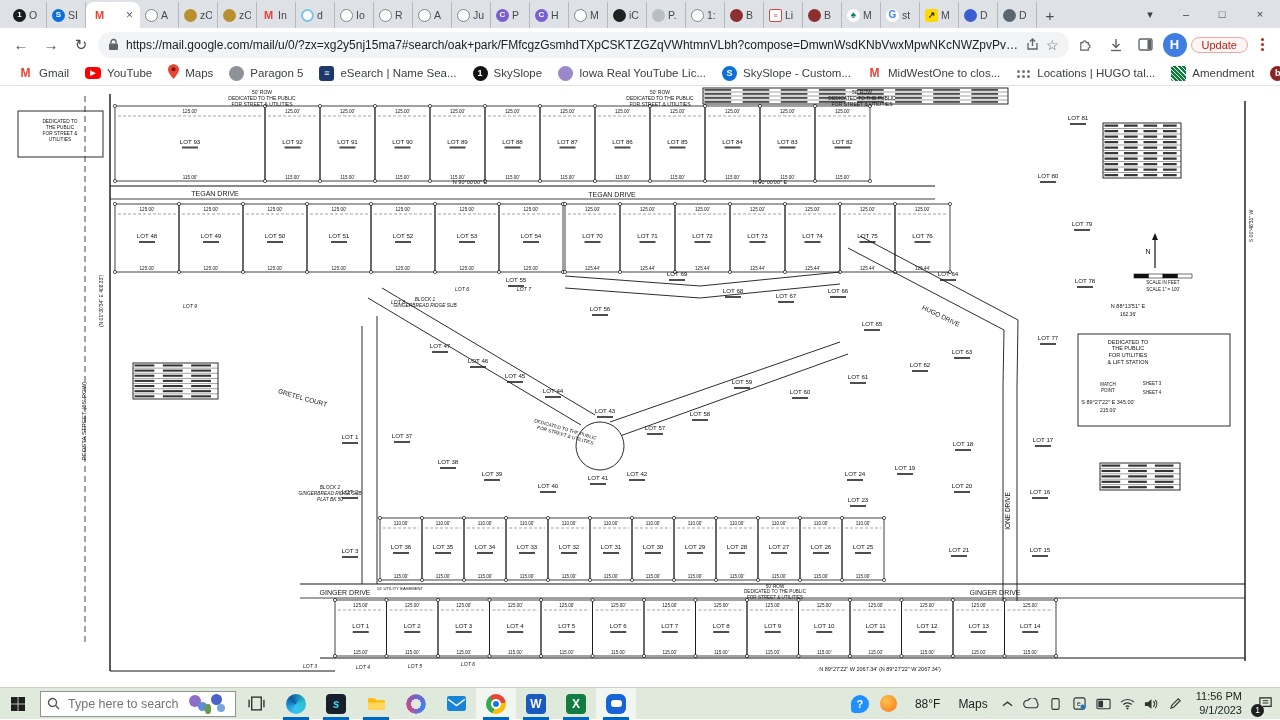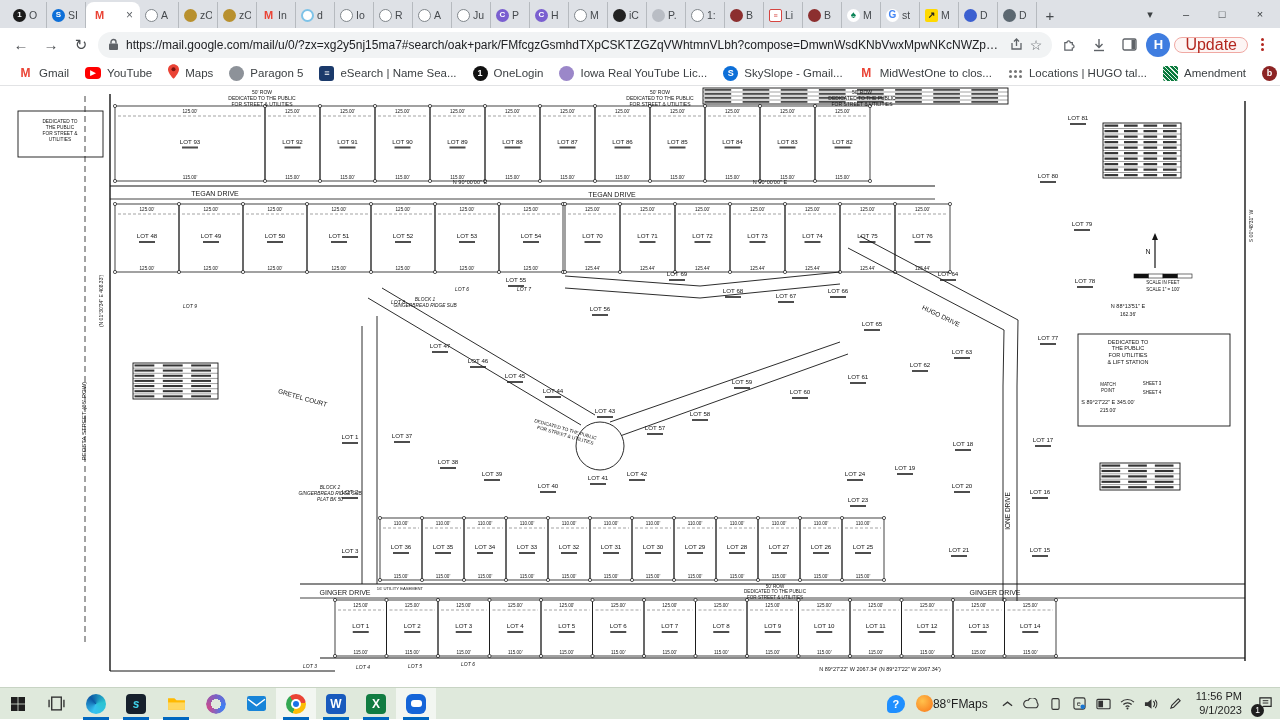--- a/index.html
+++ b/index.html
@@ -30,21 +30,21 @@
   .fv-paw{background:#3b5fd0}.fv-shield{background:#5b6770;font-size:6px}
   
   .toolbar{height:33px;background:#fff;display:flex;align-items:center;padding:0 8px;gap:4px;}
   .navbtn{width:26px;height:26px;border-radius:50%;display:flex;align-items:center;justify-content:center;font-size:15px;color:#4a4d51;cursor:pointer;}
   .omnibox{flex:1;height:26px;background:#f1f3f4;border-radius:13px;display:flex;align-items:center;padding:0 10px;gap:7px;min-width:0;}
   .omnibox .url{flex:1;font-size:12px;color:#202124;white-space:nowrap;overflow:hidden;text-overflow:ellipsis;}
   .obicon{flex:none;display:flex;align-items:center;justify-content:center;color:#5f6368;cursor:pointer;}
   .star{font-size:14px;color:#5f6368;}
   .tbicon{width:26px;height:26px;display:flex;align-items:center;justify-content:center;color:#5f6368;cursor:pointer;flex:none;}
   .avatar{width:24px;height:24px;border-radius:50%;background:#3f7de0;color:#fff;font-size:13px;font-weight:bold;display:flex;align-items:center;justify-content:center;cursor:pointer;flex:none;}
-  .updatechip{height:16px;border:1px solid #f0a9a3;background:#fdf5f4;color:#b3261e;font-size:16px;border-radius:12px;padding:0 10px;display:flex;align-items:center;cursor:pointer;flex:none;}
+  .updatechip{height:16px;border:1px solid #f0a9a3;background:#fdf5f4;color:#b3261e;font-size:11px;border-radius:12px;padding:0 10px;display:flex;align-items:center;cursor:pointer;flex:none;}
   .kebab{display:flex;flex-direction:column;gap:2px;align-items:center;width:20px;cursor:pointer;}
   .kebab i{width:3px;height:3px;border-radius:50%;background:#b3261e;}
   
   .bookmarks{height:25px;background:#fff;border-bottom:1px solid #e2e3e5;display:flex;align-items:center;padding:0 10px;gap:2px;}
   .bm{display:flex;align-items:center;gap:6px;padding:2px 8px;border-radius:4px;cursor:pointer;flex:none;}
   .bm .bl{font-size:11.5px;color:#3c4043;white-space:nowrap;}
   .ic{width:15px;height:15px;border-radius:50%;display:flex;align-items:center;justify-content:center;font-size:9px;font-weight:bold;color:#fff;flex:none;}
   .ic.gmail{background:transparent;color:#ea4335;font-size:12px}
   .ic.yt{background:#f00;border-radius:4px;width:16px;height:12px;font-size:7px;color:#fff}
   .ic.par{background:#8d9299}.ic.esearch{background:#1b3a6b;border-radius:3px;font-size:9px}
@@ -73,21 +73,21 @@
   .sqicon{width:20px;height:20px;border-radius:4px;display:flex;align-items:center;justify-content:center;color:#fff;font-weight:bold;font-size:12px;}
   .edge{width:20px;height:20px;border-radius:50%;background:conic-gradient(from 200deg,#35c1f1,#0c59a4,#2bc3d2,#35c1f1);}
   .office{width:20px;height:20px;border-radius:50%;background:conic-gradient(#7b61c4,#3b82f6,#c84b8e,#7b61c4);-webkit-mask:radial-gradient(circle,transparent 35%,#000 36%);mask:radial-gradient(circle,transparent 35%,#000 36%);}
   .chrome{width:20px;height:20px;border-radius:50%;background:conic-gradient(from -40deg,#ea4335 0 120deg,#fbbc05 120deg 240deg,#34a853 240deg);position:relative;}
   .chrome::before{content:"";position:absolute;left:5px;top:5px;width:10px;height:10px;border-radius:50%;background:#fff;}
   .chrome::after{content:"";position:absolute;left:7px;top:7px;width:6px;height:6px;border-radius:50%;background:#1a73e8;}
   .tray{margin-left:auto;display:flex;align-items:center;height:32px;}
   .trayic{width:24px;height:32px;display:flex;align-items:center;justify-content:center;cursor:pointer;color:#333;flex:none;}
   .helpic{width:18px;height:18px;border-radius:50% 50% 50% 4px;background:#1f8fff;color:#fff;font-size:11px;font-weight:bold;display:flex;align-items:center;justify-content:center;cursor:pointer;}
   .sun{width:17px;height:17px;border-radius:50%;background:radial-gradient(circle at 38% 35%,#ffc24d,#f97316);}
-  .weather{display:flex;align-items:center;gap:0;padding:0 8px;cursor:pointer;justify-content:space-between;}
+  .weather{display:flex;align-items:center;gap:18px;padding:0 8px;cursor:pointer;justify-content:space-between;}
   .weather .wt{font-size:12px;color:#1f1f1f;}
   .clock{font-size:11px;color:#1f1f1f;text-align:right;line-height:1.25;padding:0 8px;cursor:pointer;}
   .notif{position:relative;width:30px;height:32px;display:flex;align-items:center;justify-content:center;cursor:pointer;}
   .notif .badge{position:absolute;left:1px;bottom:3px;width:13px;height:13px;border-radius:50%;background:#1f1f1f;color:#fff;font-size:8.5px;display:flex;align-items:center;justify-content:center;}
   svg text{font-family:"Liberation Sans",sans-serif;}
 </style>
 </head>
 <body>
 
 <div class="tabstrip">
@@ -272,29 +272,29 @@
       <div class="bm">
         <span class="ic par"></span>
         <span class="bl">Paragon 5</span>
       </div>
       <div class="bm">
         <span class="ic esearch">≡</span>
         <span class="bl">eSearch | Name Sea...</span>
       </div>
       <div class="bm">
         <span class="ic onelogin">1</span>
-        <span class="bl">OneLogin</span>
+        <span class="bl">SkySlope</span>
       </div>
       <div class="bm">
         <span class="ic iowa"></span>
         <span class="bl">Iowa Real YouTube Lic...</span>
       </div>
       <div class="bm">
         <span class="ic sky">S</span>
-        <span class="bl">SkySlope - Gmail...</span>
+        <span class="bl">SkySlope - Custom...</span>
       </div>
       <div class="bm">
         <span class="ic gmail">M</span>
         <span class="bl">MidWestOne to clos...</span>
       </div>
       <div class="bm">
         <span class="ic dotgrid"></span>
         <span class="bl">Locations | HUGO tal...</span>
       </div>
       <div class="bm">
@@ -1056,20 +1056,34 @@
 
 <div class="taskbar">
   <div class="startbtn">
     <svg width="16" height="16" viewBox="0 0 16 16">
         <rect x="1" y="1" width="6.6" height="6.6" fill="#1f1f1f"></rect>
         <rect x="8.4" y="1" width="6.6" height="6.6" fill="#1f1f1f"></rect>
         <rect x="1" y="8.4" width="6.6" height="6.6" fill="#1f1f1f"></rect>
         <rect x="8.4" y="8.4" width="6.6" height="6.6" fill="#1f1f1f"></rect>
       </svg>
   </div>
+  <div class="searchbox">
+    <svg width="13" height="13" viewBox="0 0 13 13">
+        <circle cx="5.5" cy="5.5" r="4" fill="none" stroke="#555" stroke-width="1.4"></circle>
+        <path d="M8.6 8.6L12 12" stroke="#555" stroke-width="1.4"></path>
+      </svg>
+    <input placeholder="Type here to search" style="">
+    <span class="flowers">
+        <i class="f1"></i>
+        <i class="f2"></i>
+        <i class="f3"></i>
+        <i class="f4"></i>
+        <i class="f5"></i>
+      </span>
+  </div>
   <div id="appzone" style="display:flex;align-items:center;">
       <div class="tbapp">
         <svg width="17" height="15" viewBox="0 0 16 14">
           <rect x="3.5" y="1" width="9" height="12" fill="none" stroke="#333" stroke-width="1.3"></rect>
           <path d="M1 3.5v7M15 3.5v7" stroke="#333" stroke-width="1.3"></path>
         </svg>
       </div>
       <div class="tbapp run">
         <span class="edge"></span>
       </div>

